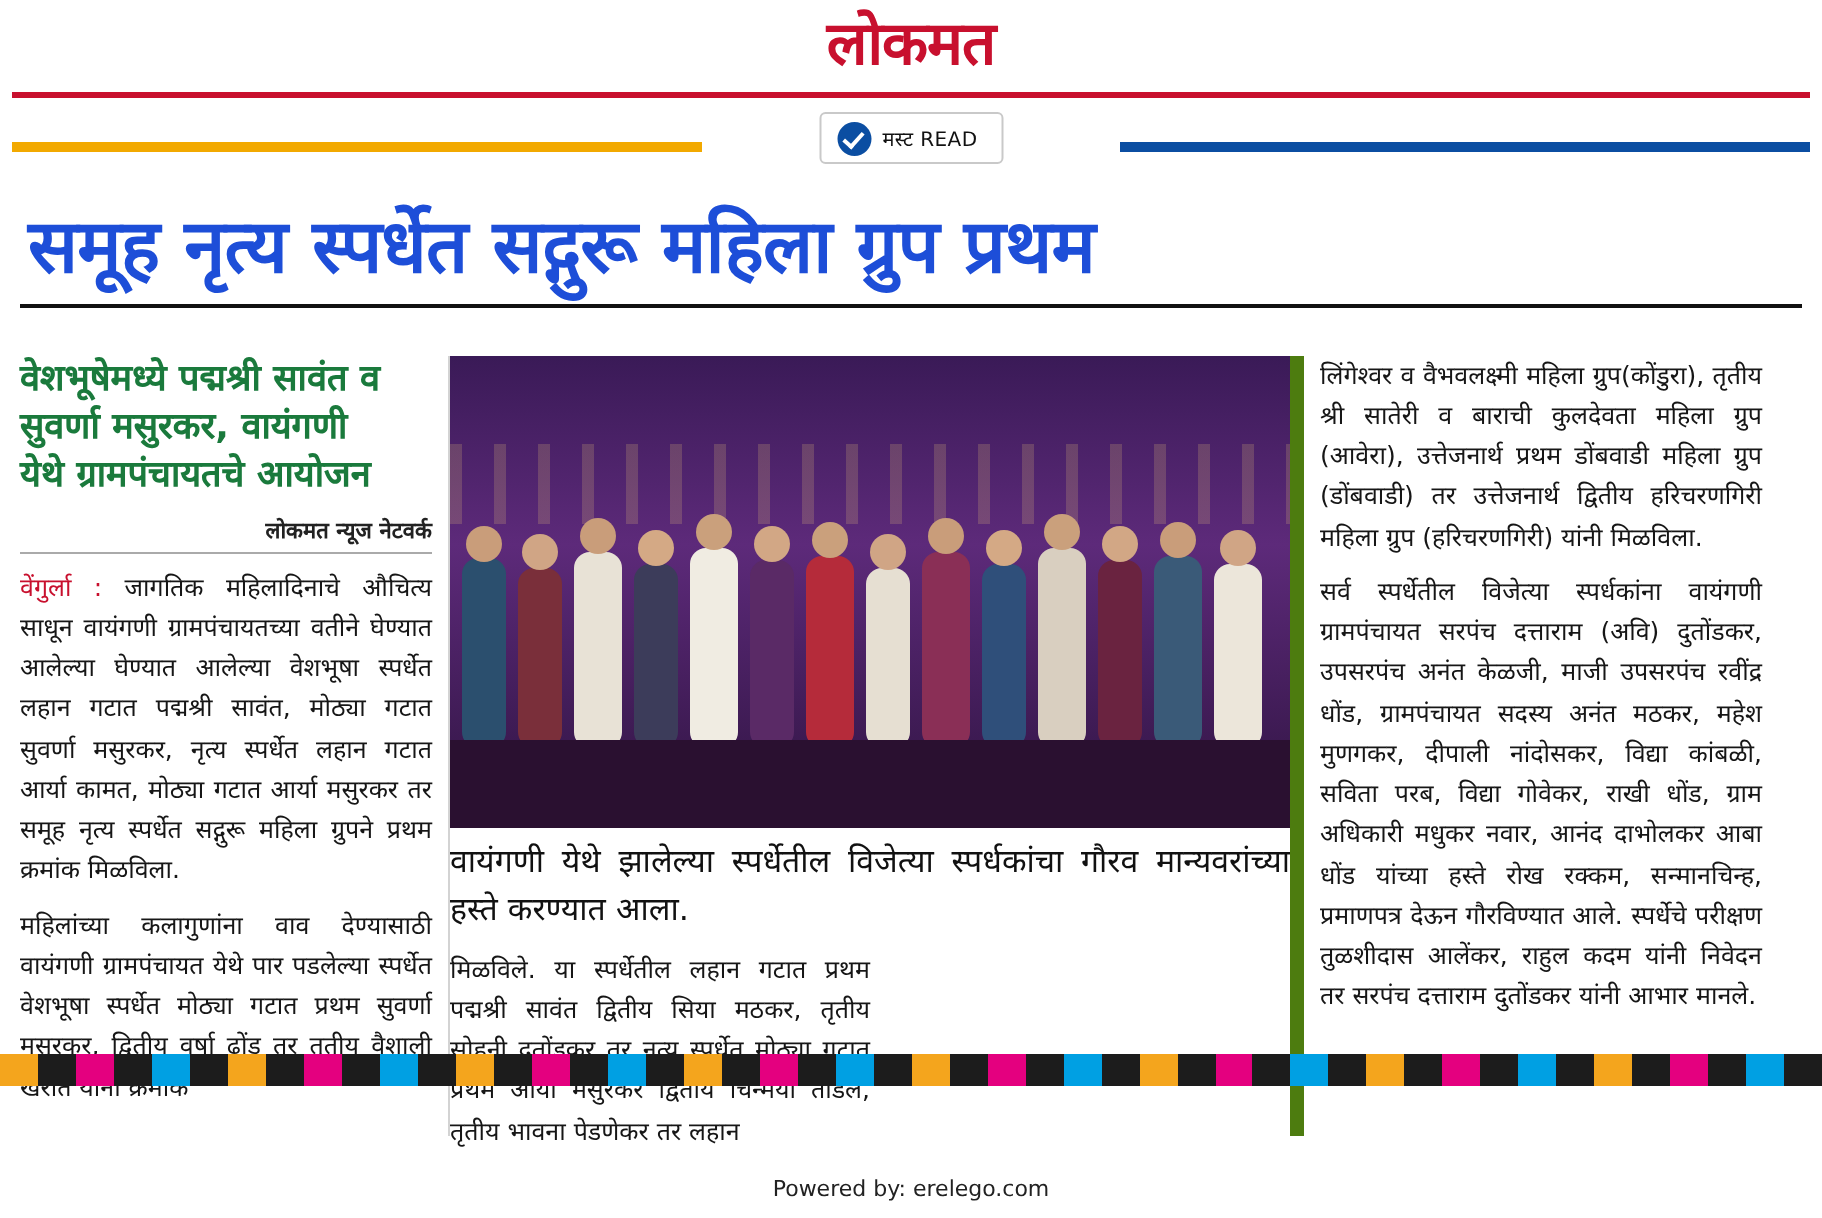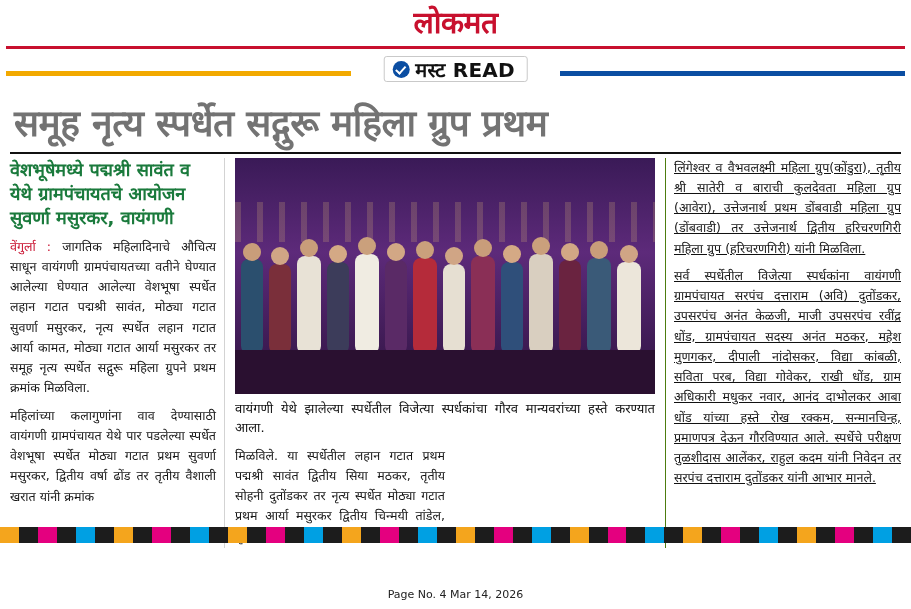--- a/index.html
+++ b/index.html
@@ -94,65 +94,63 @@
     position: absolute;
     left: 5px;
     top: 3px;
     width: 4px;
     height: 8px;
     border: solid #fff;
     border-width: 0 2px 2px 0;
     transform: rotate(42deg);
   }
   .mr-label {
-    font-size: 20px;
-    font-weight: bold;
+    font-size: 10px;
+    font-weight: normal;
     color: #111;
     letter-spacing: 0.2px;
   }
   .mr-label .en { color: #111; }
 
   
   .headline {
     margin: 10px 14px 0 14px;
     font-size: 37px;
     font-weight: bold;
     line-height: 1.18;
-    color: #737373;
+    color: #1d4ed8;
     letter-spacing: -0.4px;
   }
   .head-rule {
     margin: 6px 10px 0 10px;
     height: 2px;
     background: #111;
   }
 
   
   .content {
     display: flex;
-    margin: 4px 10px 0 10px;
-    gap: 10px;
+    margin: 24px 10px 0 10px;
     height: 390px;
   }
   .col {
     box-sizing: border-box;
   }
   .col-left {
     width: 215px;
     border-right: 1px solid #d3d3d3;
     padding-right: 8px;
   }
   .col-mid {
     width: 420px;
   }
   .col-right {
     width: 236px;
-    border-left: 1px solid #4d7c0f;
+    border-left: 7px solid #4d7c0f;
     padding-left: 8px;
-    text-decoration: underline;
   }
 
   .subhead {
     font-size: 18px;
     font-weight: bold;
     line-height: 1.35;
     color: #1a7a3c;
     margin-bottom: 6px;
   }
   .byline {
@@ -226,21 +224,21 @@
   }
   .lights {
     position: absolute;
     top: 44px;
     left: 0;
     right: 0;
     height: 40px;
     background: repeating-linear-gradient(90deg, rgba(255,220,120,.18) 0 6px, rgba(0,0,0,0) 6px 22px);
   }
   .caption {
-    font-size: 13px;
+    font-size: 16px;
     line-height: 1.5;
     color: #111;
     margin-top: 5px;
     text-align: justify;
   }
   .credit {
     font-size: 11px;
     color: #111;
     margin-top: 2px;
   }
@@ -303,23 +301,24 @@
   </div>
 
   <div class="headline">समूह नृत्य स्पर्धेत सद्गुरू महिला ग्रुप प्रथम</div>
   <div class="head-rule"></div>
 
   <div class="content">
 
     <div class="col col-left">
       <div class="subhead">
         <div>वेशभूषेमध्ये पद्मश्री सावंत व</div>
+        <div>सुवर्णा मसुरकर, वायंगणी</div>
         <div>येथे ग्रामपंचायतचे आयोजन</div>
-        <div>सुवर्णा मसुरकर, वायंगणी</div>
       </div>
+      <div class="byline">लोकमत न्यूज नेटवर्क</div>
       <div class="dateline"><span class="place">वेंगुर्ला :</span><span> जागतिक महिलादिनाचे औचित्य साधून वायंगणी ग्रामपंचायतच्या वतीने घेण्यात आलेल्या घेण्यात आलेल्या वेशभूषा स्पर्धेत लहान गटात पद्मश्री सावंत, मोठ्या गटात सुवर्णा मसुरकर, नृत्य स्पर्धेत लहान गटात आर्या कामत, मोठ्या गटात आर्या मसुरकर तर समूह नृत्य स्पर्धेत सद्गुरू महिला ग्रुपने प्रथम क्रमांक मिळविला.</span></div>
       <div class="para">महिलांच्या कलागुणांना वाव देण्यासाठी वायंगणी ग्रामपंचायत येथे पार पडलेल्या स्पर्धेत वेशभूषा स्पर्धेत मोठ्या गटात प्रथम सुवर्णा मसुरकर, द्वितीय वर्षा ढोंड तर तृतीय वैशाली खरात यांनी क्रमांक</div>
     </div>
 
     <div class="col col-mid">
       <div class="photo-wrap">
         <div class="photo">
           <div class="lights"></div>
           <div class="crowd">
             <svg width="100%" height="150" viewBox="0 0 420 150" preserveAspectRatio="none">
@@ -417,16 +416,16 @@
       <span style="background: rgb(28, 28, 28);"></span>
       <span style="background: rgb(244, 165, 29);"></span>
       <span style="background: rgb(28, 28, 28);"></span>
       <span style="background: rgb(228, 0, 127);"></span>
       <span style="background: rgb(28, 28, 28);"></span>
       <span style="background: rgb(0, 160, 227);"></span>
       <span style="background: rgb(28, 28, 28);"></span>
     </div>
 
   <div class="footer">
-    <div>Page No. 4     Mar 14, 2026</div>
+    <div>Powered by: erelego.com</div>
   </div>
 
 </div>
 
 </body></html>

